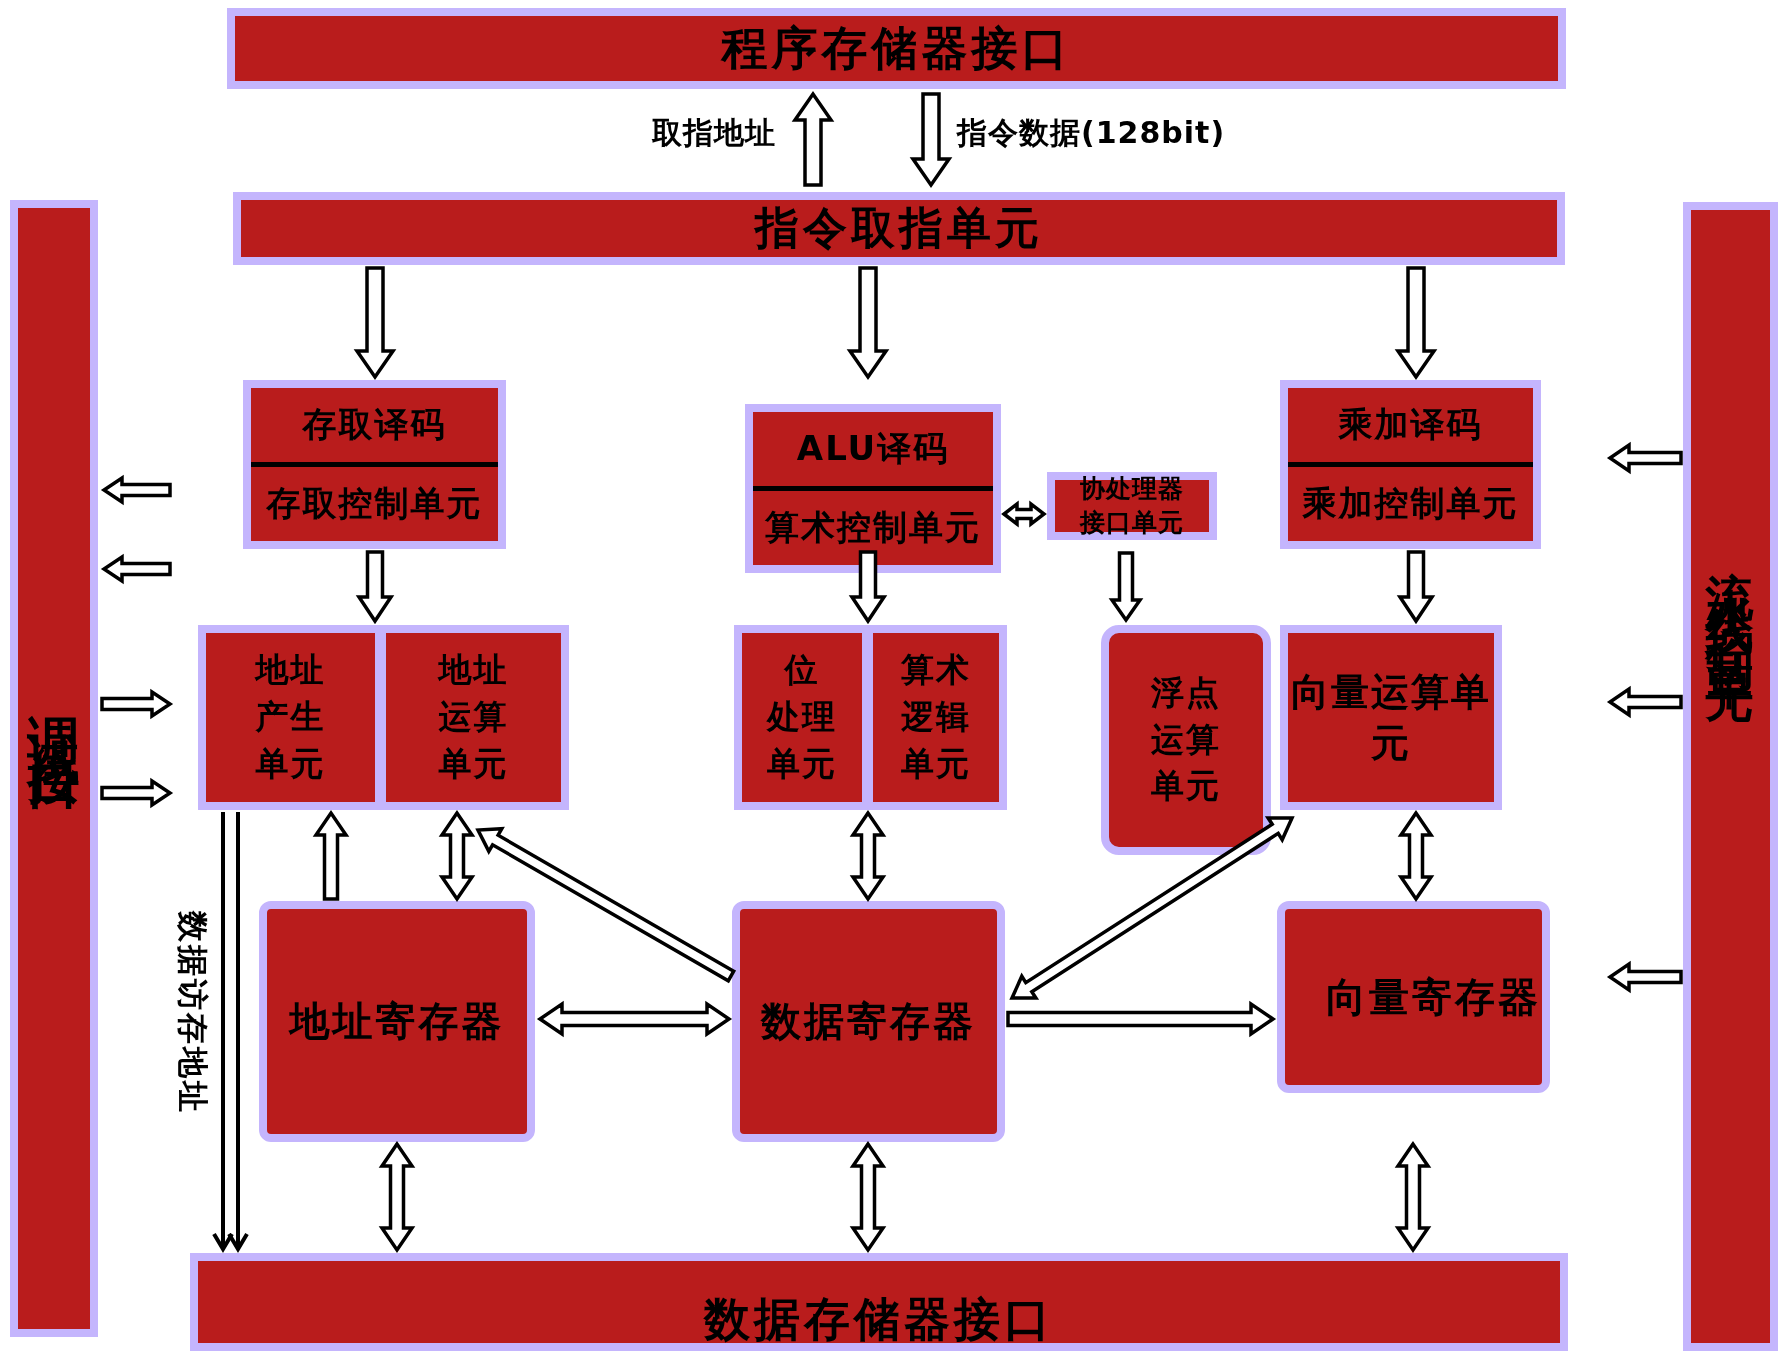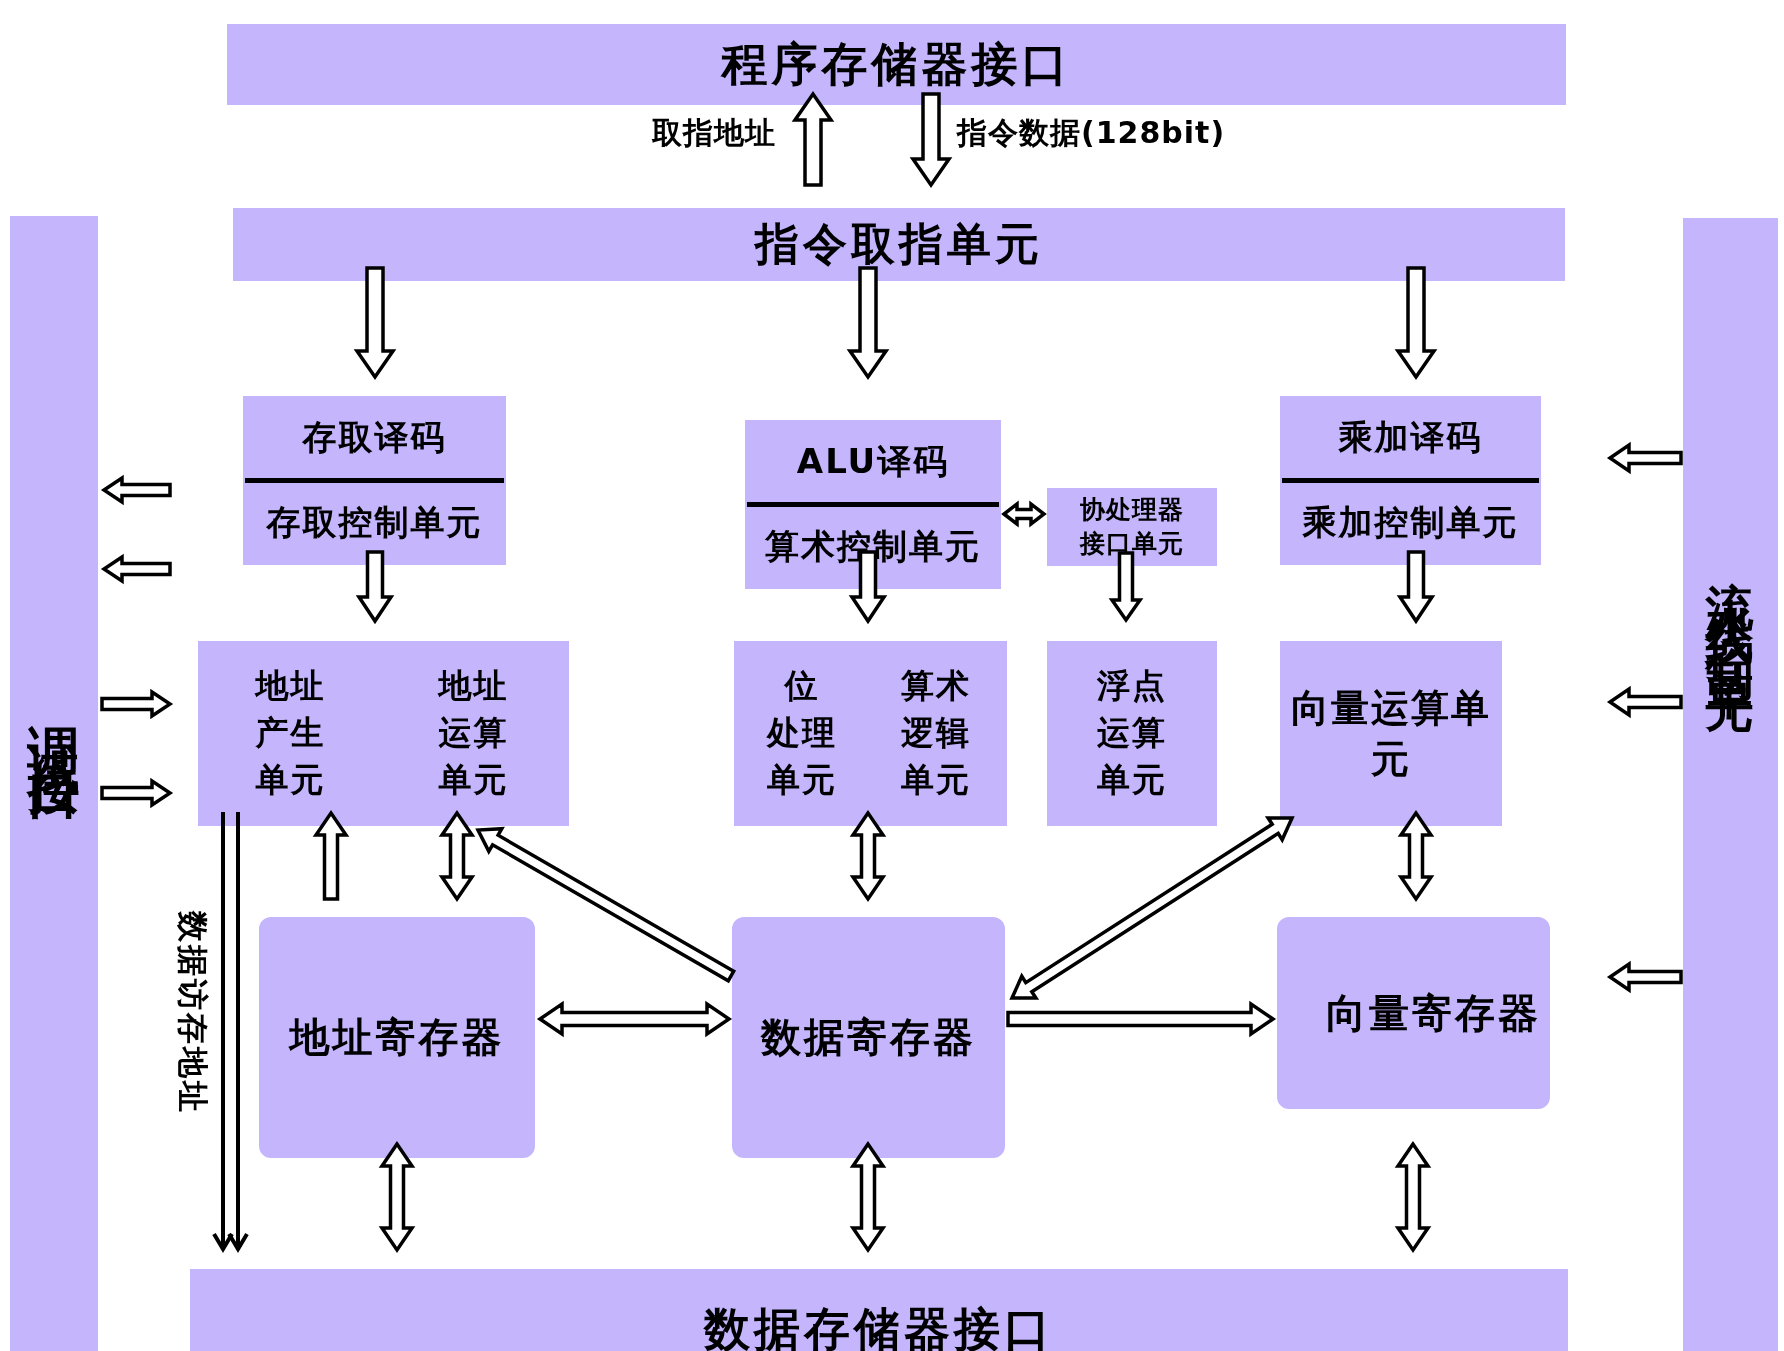--- a/index.html
+++ b/index.html
@@ -1,22 +1,22 @@
 <!DOCTYPE html>
 <html><head>
 <meta charset="utf-8">
 <style>
   html,body{margin:0;padding:0;background:#fff;}
   #canvas{
     position:relative;width:1784px;height:1351px;background:#fff;
     font-family:"DejaVu Sans",sans-serif;font-weight:bold;color:#000;overflow:hidden;
   }
   .box{
-    position:absolute;border:2px solid #c4b5fd;background:#c4b5fd;box-sizing:border-box;
-    display:flex;align-items:center;justify-content:center;text-align:center;z-index:2;margin-top:16px;
+    position:absolute;border:8px solid #c4b5fd;background:#b91c1c;box-sizing:border-box;
+    display:flex;align-items:center;justify-content:center;text-align:center;z-index:2;
   }
   .bar-text{font-size:46px;letter-spacing:4px;}
   .fetch-text{font-size:44px;letter-spacing:4px;}
   .decode{flex-direction:column;align-items:stretch;padding:0;}
   .decode .cell{flex:1;display:flex;align-items:center;justify-content:center;font-size:34px;letter-spacing:2px;}
   .decode .cell.top{border-bottom:5px solid #000;}
   .exec{font-size:33px;line-height:1.42;letter-spacing:2px;}
   .exec .lines span{display:block;}
   .reg{font-size:40px;letter-spacing:3px;border-radius:12px;}
   .coproc{font-size:25px;line-height:1.35;letter-spacing:1px;}
@@ -75,21 +75,21 @@
   <div class="box decode" style="left:745px;top:404px;width:256px;height:169px;">
     <div class="cell top">ALU译码</div>
     <div class="cell">算术控制单元</div>
   </div>
 
   <div class="box decode" style="left:1280px;top:380px;width:261px;height:169px;">
     <div class="cell top">乘加译码</div>
     <div class="cell">乘加控制单元</div>
   </div>
 
-  <div class="box coproc" style="left:1047px;top:472px;width:170px;height:78px;">
+  <div class="box coproc" style="left:1047px;top:472px;width:170px;height:68px;">
     <div>
       <span style="display:block;">协处理器</span>
       <span style="display:block;">接口单元</span>
     </div>
   </div>
 
   <div class="box exec" style="left:198px;top:625px;width:185px;height:185px;">
     <div class="lines">
       <span>地址</span>
       <span>产生</span>
@@ -114,21 +114,21 @@
   </div>
 
   <div class="box exec" style="left:865px;top:625px;width:142px;height:185px;">
     <div class="lines">
       <span>算术</span>
       <span>逻辑</span>
       <span>单元</span>
     </div>
   </div>
 
-  <div class="box exec" style="left:1047px;top:625px;width:170px;height:185px;">
+  <div class="box exec" style="left:1101px;top:625px;width:170px;height:230px;border-radius:18px;">
     <div class="lines">
       <span>浮点</span>
       <span>运算</span>
       <span>单元</span>
     </div>
   </div>
 
   <div class="box" style="left:1280px;top:625px;width:222px;height:185px;font-size:38px;letter-spacing:2px;">
     <span>向量运算单元</span>
   </div>

